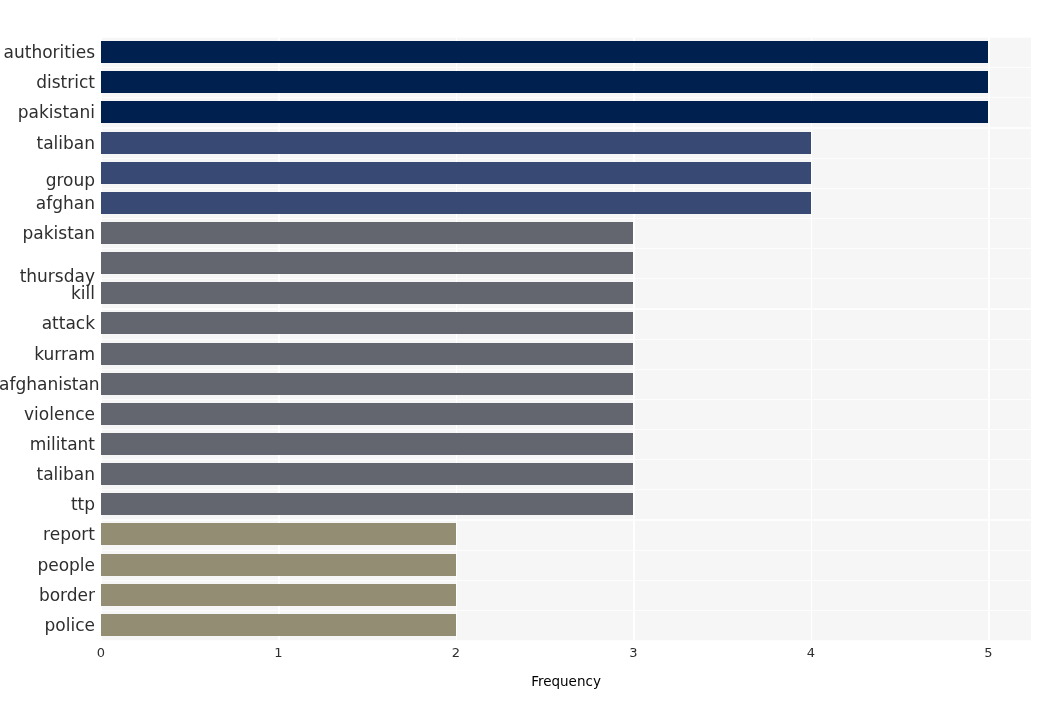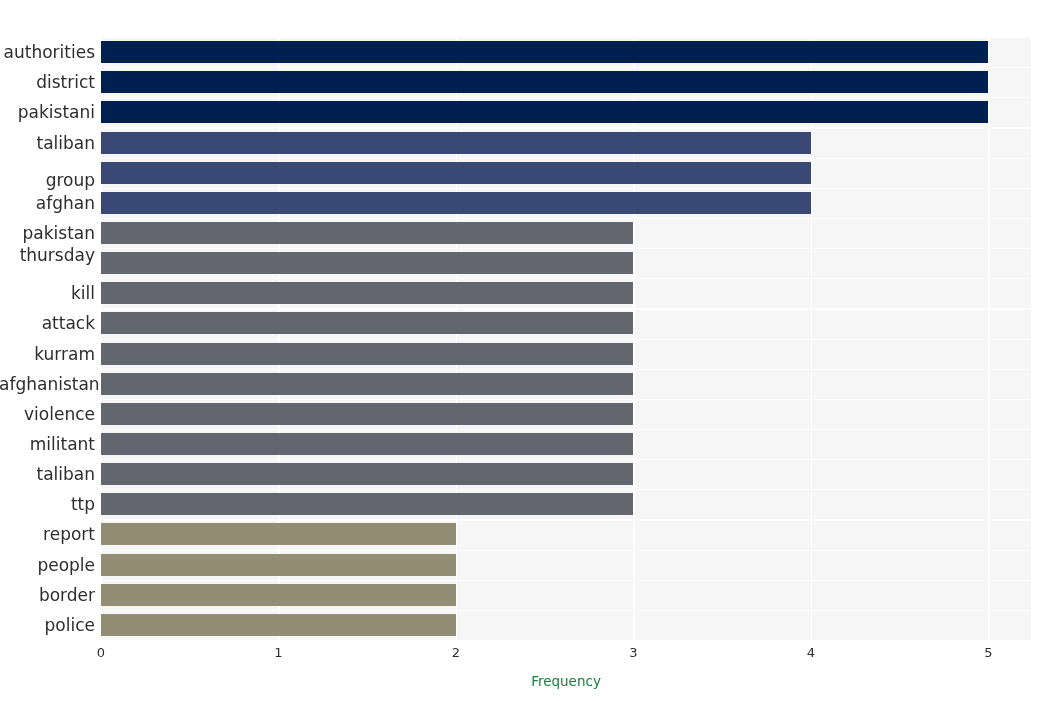--- a/index.html
+++ b/index.html
@@ -94,21 +94,21 @@
     font-size: 13px;
     color: #2e2e2e;
   }
   #xaxis-label {
     position: absolute;
     left: 101px;
     top: 673px;
     width: 930px;
     text-align: center;
     font-size: 13.5px;
-    color: #15803d;
+    color: #000000;
   }
 </style>
 </head>
 <body>
 
 <div id="figure">
 
 
   <div id="plot-area">
       <div class="hgrid" style="top: 0px;"></div>
@@ -161,21 +161,21 @@
     </div>
 
   <div id="ylabels">
       <div class="ytick" style="top: 8.075px;">authorities</div>
       <div class="ytick" style="top: 38.225px;">district</div>
       <div class="ytick" style="top: 68.375px;">pakistani</div>
       <div class="ytick" style="top: 98.525px;">taliban</div>
       <div class="ytick" style="top: 136px;">group</div>
       <div class="ytick" style="top: 158.825px;">afghan</div>
       <div class="ytick" style="top: 188.975px;">pakistan</div>
-      <div class="ytick" style="top: 211px;">thursday</div>
+      <div class="ytick" style="top: 232px;">thursday</div>
       <div class="ytick" style="top: 249.275px;">kill</div>
       <div class="ytick" style="top: 279.425px;">attack</div>
       <div class="ytick" style="top: 309.575px; margin-left: 48px;">kurram</div>
       <div class="ytick" style="top: 339.725px;">afghanistan</div>
       <div class="ytick" style="top: 369.875px;">violence</div>
       <div class="ytick" style="top: 400.025px;">militant</div>
       <div class="ytick" style="top: 430.175px;">taliban</div>
       <div class="ytick" style="top: 460.325px;">ttp</div>
       <div class="ytick" style="top: 490.475px;">report</div>
       <div class="ytick" style="top: 520.625px;">people</div>

